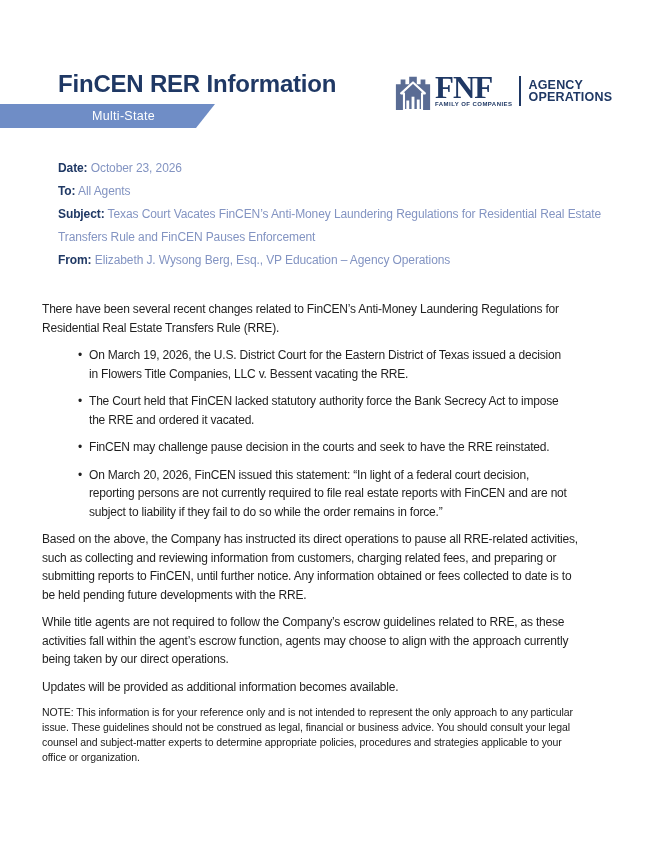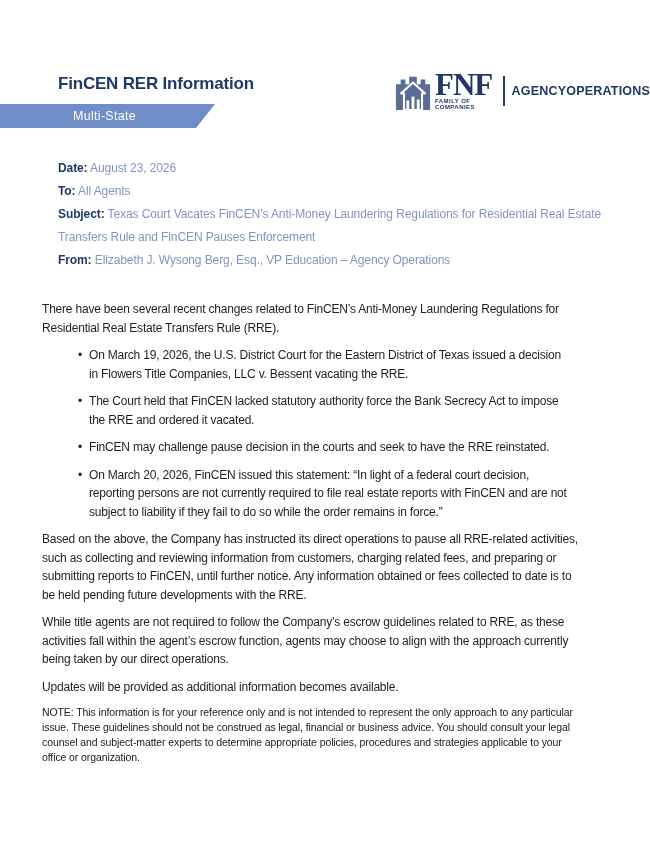--- a/index.html
+++ b/index.html
@@ -2,46 +2,46 @@
 <html><head>
 <meta charset="utf-8">
 <style>
   html,body { margin:0; padding:0; background:#ffffff; }
   .page {
     position:relative; width:650px; height:841px; background:#ffffff;
     font-family:"Liberation Sans", sans-serif; overflow:hidden;
   }
   .page-title {
     position:absolute; left:58px; top:70px; margin:0;
-    font-size:17px; line-height:28px; font-weight:bold; letter-spacing:-0.2px;
+    font-size:24px; line-height:28px; font-weight:bold; letter-spacing:-0.2px;
     color:#1F3864;
   }
   .banner {
     position:absolute; left:0; top:104px; width:215px; height:24px;
     background:#6F8DC6;
     clip-path:polygon(0 0, 100% 0, calc(100% - 19px) 100%, 0 100%);
-    display:flex; align-items:center; box-sizing:border-box; padding-left:73px;
+    display:flex; align-items:center; box-sizing:border-box; padding-left:92px;
   }
   .banner-label { color:#ffffff; font-size:12.5px; letter-spacing:0.3px; }
   .logo {
     position:absolute; left:394px; top:72px;
     display:flex; align-items:center;justify-content:center;
   }
   .logo-icon { display:block; margin-right:3px; }
   .logo-icon svg { display:block; }
   .logo-textblock { display:flex; flex-direction:column; align-items:flex-start; }
   .logo-brand {
     font-family:"Liberation Serif", serif; font-weight:bold;
     font-size:31px; line-height:25px; letter-spacing:-1px; color:#1F3864;
   }
   .logo-tagline {
     font-size:6px; font-weight:bold; letter-spacing:0.45px; color:#1F3864; margin-top:1px;
   }
   .logo-divider { width:2px; height:30px; background:#1F3864; margin:0 7px 0 7px; }
-  .logo-unit { display:flex; flex-direction:row; }
+  .logo-unit { display:flex; flex-direction:column; }
   .logo-unit div {
     font-size:12.5px; line-height:12.5px; font-weight:bold; letter-spacing:0.2px; color:#1F3864;
   }
   .fields {
     position:absolute; left:58px; top:157px; width:545px;
     font-size:12px; line-height:23px; letter-spacing:-0.1px;
   }
   .field-label { font-weight:bold; color:#1F3864; }
   .field-value { color:#8394C2; }
   .content {
@@ -84,21 +84,21 @@
     <div class="logo-divider"></div>
     <div class="logo-unit">
       <div>AGENCY</div>
       <div>OPERATIONS</div>
     </div>
   </div>
 
   <div class="fields">
     <div class="field-row">
       <span class="field-label">Date:</span>
-      <span class="field-value">August 23, 2026</span>
+      <span class="field-value">October 23, 2026</span>
     </div>
     <div class="field-row">
       <span class="field-label">To:</span>
       <span class="field-value">All Agents</span>
     </div>
     <div class="field-row">
       <span class="field-label">Subject:</span>
       <span class="field-value">Texas Court Vacates FinCEN’s Anti-Money Laundering Regulations for Residential Real Estate Transfers Rule and FinCEN Pauses Enforcement</span>
     </div>
     <div class="field-row">

